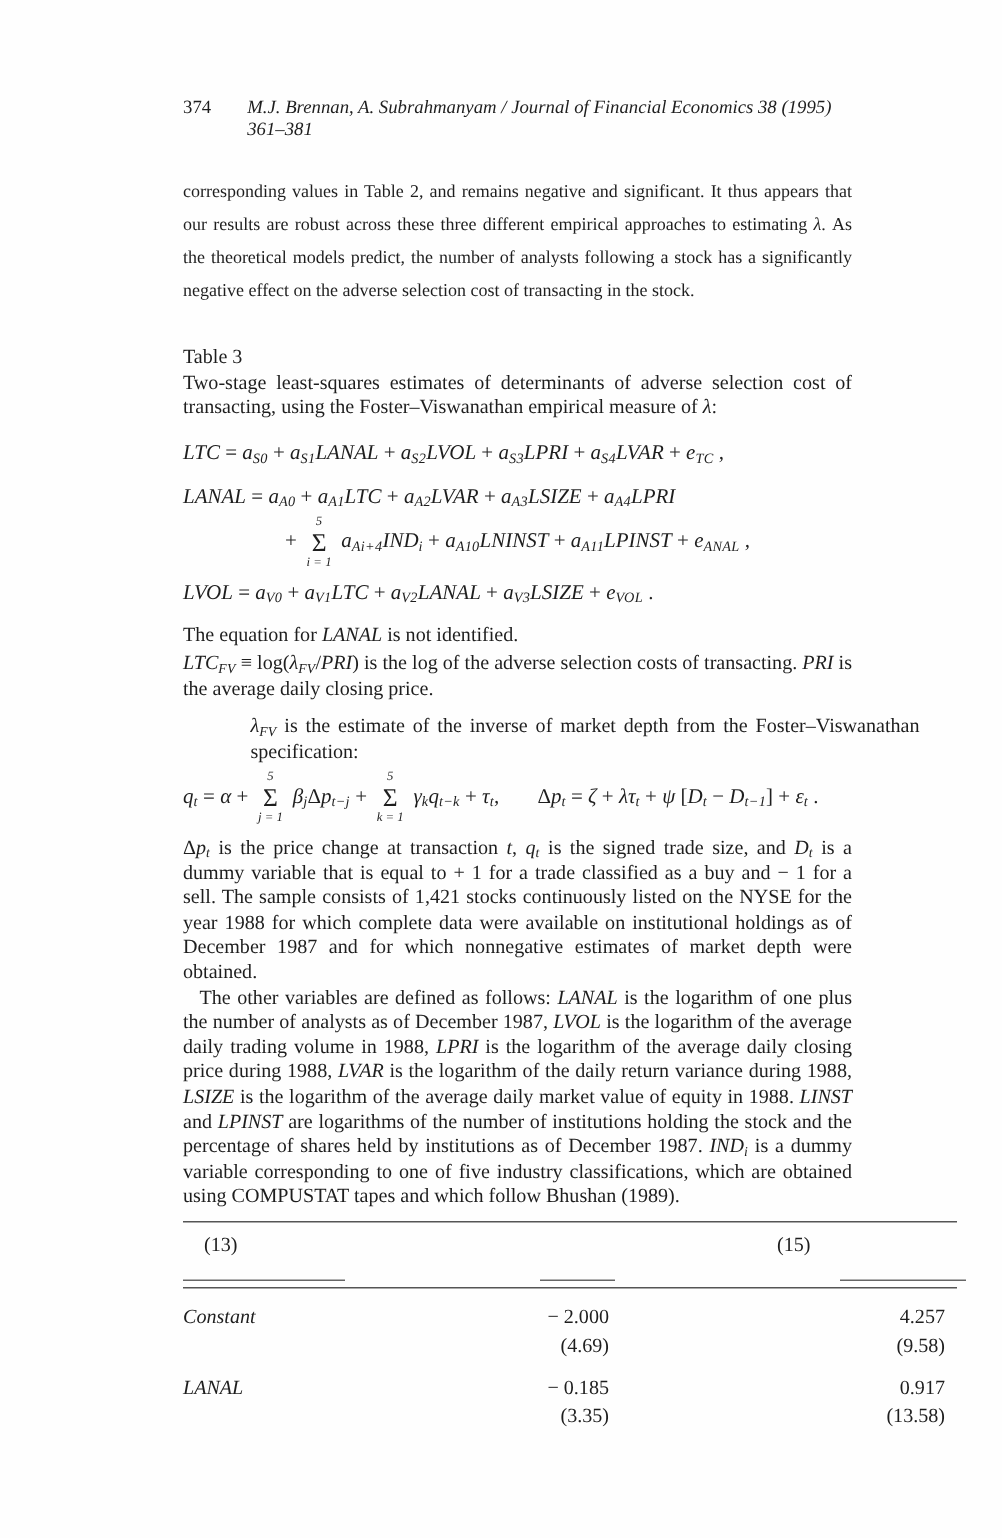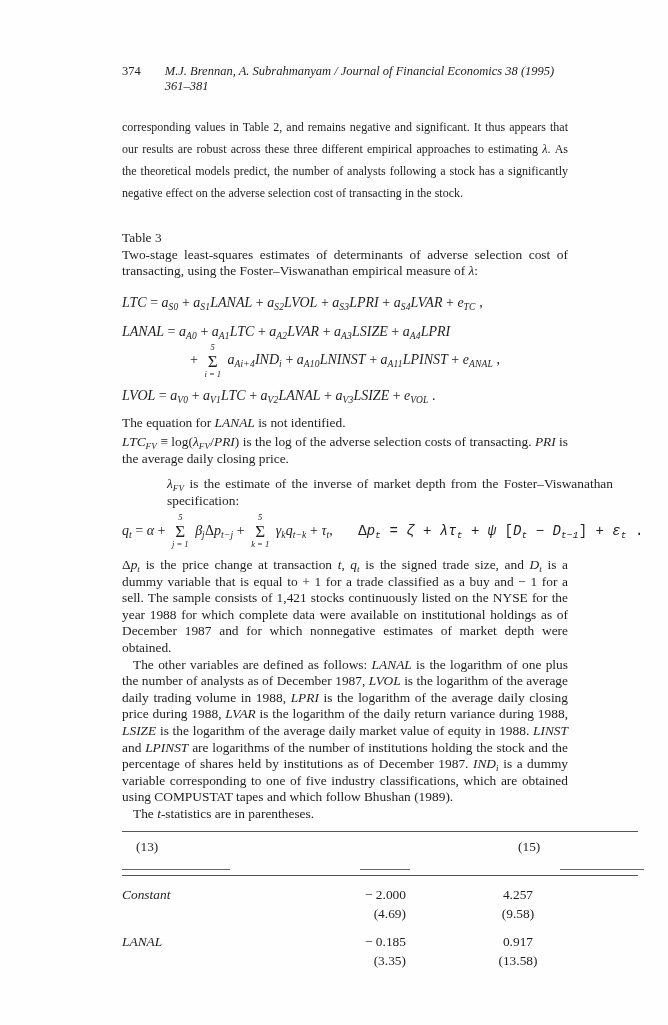--- a/index.html
+++ b/index.html
@@ -23,36 +23,36 @@
   }
   .tbl3 { font-size:13.4px; line-height:16.6px; }
   .t3label { margin-top:26px; }
   .caption { width:446px; text-align:justify; }
   .eq { font-size:14px; line-height:20px; white-space:nowrap; }
   .eq-ltc { margin-top:13px; }
   .eq-lanal1 { margin-top:9px; }
   .eq-lanal2 { margin-top:1px; margin-left:68px; }
   .eq-lvol { margin-top:7px; }
   .eq-q { margin-top:4px; }
-  .eq-q .part2 { margin-left:22px;font-family:Liberation Mono, monospace; }
+  .eq-q .part2 { margin-left:22px; }
   .sum { display:inline-flex; flex-direction:column; align-items:center; vertical-align:middle; line-height:1; margin:0 3px; }
   .sum .lim { font-size:8.5px; font-style:italic; line-height:1.15; }
   .sum .sigma { font-size:17px; line-height:1; }
   .note { width:446px; text-align:justify; }
   .n-ident { margin-top:9px; }
   .n-ltcfv { margin-top:2px; }
   .n-lambda { margin-top:9px;margin-left:45px; }
   .n-dp { margin-top:7px; }
   .indent { text-indent:11px; }
   
   .stats { margin-top:8px; font-size:13.4px; }
   .rule { width:516px; border-top:1.3px solid #555; }
   .g { display:grid; grid-template-columns:224px 60px 232px; width:516px; }
   .c2 { text-align:right; }
-  .c3 { text-align:center; padding-right:8px; box-sizing:border-box; }
+  .c3 { text-align:right; padding-right:8px; box-sizing:border-box; }
   .c2h { text-align:left; padding-left:14px; }
   .c3h { text-align:right; padding-right:0; text-align:left; padding-left:172px; }
   .hrow1 { padding:7px 0 3px 0; }
   .hrow2 { padding:5px 0 7px 0; }
   .sprow span { display:inline-block; border-top:1.1px solid #666; height:0; }
   .sp1 { width:108px; }
   .sp2 { width:50px; }
   .sp3 { margin-left:154px; width:84px; }
   .strow { margin-top:9px; line-height:19px;font-family:Liberation Serif, serif; }
   .strow .c1 { font-style:italic; }
@@ -94,21 +94,20 @@
           </span><span> </span><span class="it">β</span><sub>j</sub><span>Δ</span><span class="it">p</span><sub>t−j</sub><span> + </span><span class="sum">
             <span class="lim">5</span>
             <span class="sigma">Σ</span>
             <span class="lim">k = 1</span>
           </span><span> </span><span class="it">γ</span><sub>k</sub><span class="it">q</span><sub>t−k</sub><span> + </span><span class="it">τ</span><sub>t</sub><span>,</span></span>
       <span class="part2"><span>Δ</span><span class="it">p</span><sub>t</sub><span> = </span><span class="it">ζ</span><span> + </span><span class="it">λτ</span><sub>t</sub><span> + </span><span class="it">ψ</span><span> [</span><span class="it">D</span><sub>t</sub><span> − </span><span class="it">D</span><sub>t−1</sub><span>] + </span><span class="it">ε</span><sub>t</sub><span> .</span></span>
     </div>
 
     <div class="note n-dp"><span>Δ</span><span class="it">p</span><sub>t</sub><span> is the price change at transaction </span><span class="it">t</span><span>, </span><span class="it">q</span><sub>t</sub><span> is the signed trade size, and </span><span class="it">D</span><sub>t</sub><span> is a dummy variable that is equal to  + 1 for a trade classified as a buy and  − 1 for a sell. The sample consists of 1,421 stocks continuously listed on the NYSE for the year 1988 for which complete data were available on institutional holdings as of December 1987 and for which nonnegative estimates of market depth were obtained.</span></div>
     <div class="note indent"><span>The other variables are defined as follows: </span><span class="it">LANAL</span><span> is the logarithm of one plus the number of analysts as of December 1987, </span><span class="it">LVOL</span><span> is the logarithm of the average daily trading volume in 1988, </span><span class="it">LPRI</span><span> is the logarithm of the average daily closing price during 1988, </span><span class="it">LVAR</span><span> is the logarithm of the daily return variance during 1988, </span><span class="it">LSIZE</span><span> is the logarithm of the average daily market value of equity in 1988. </span><span class="it">LINST</span><span> and </span><span class="it">LPINST</span><span> are logarithms of the number of institutions holding the stock and the percentage of shares held by institutions as of December 1987. </span><span class="it">IND</span><sub>i</sub><span> is a dummy variable corresponding to one of five industry classifications, which are obtained using COMPUSTAT tapes and which follow Bhushan (1989).</span></div>
-    <div class="note indent"><span>The </span><span class="it">t</span><span>-statistics are in parentheses.</span></div>
 
     <div class="stats">
       <div class="rule"></div>
 
       <div class="g hrow1">
         <div class="c2h">(13)</div>
         <div class="c3h">(15)</div>
       </div>
 
       <div class="g sprow">

